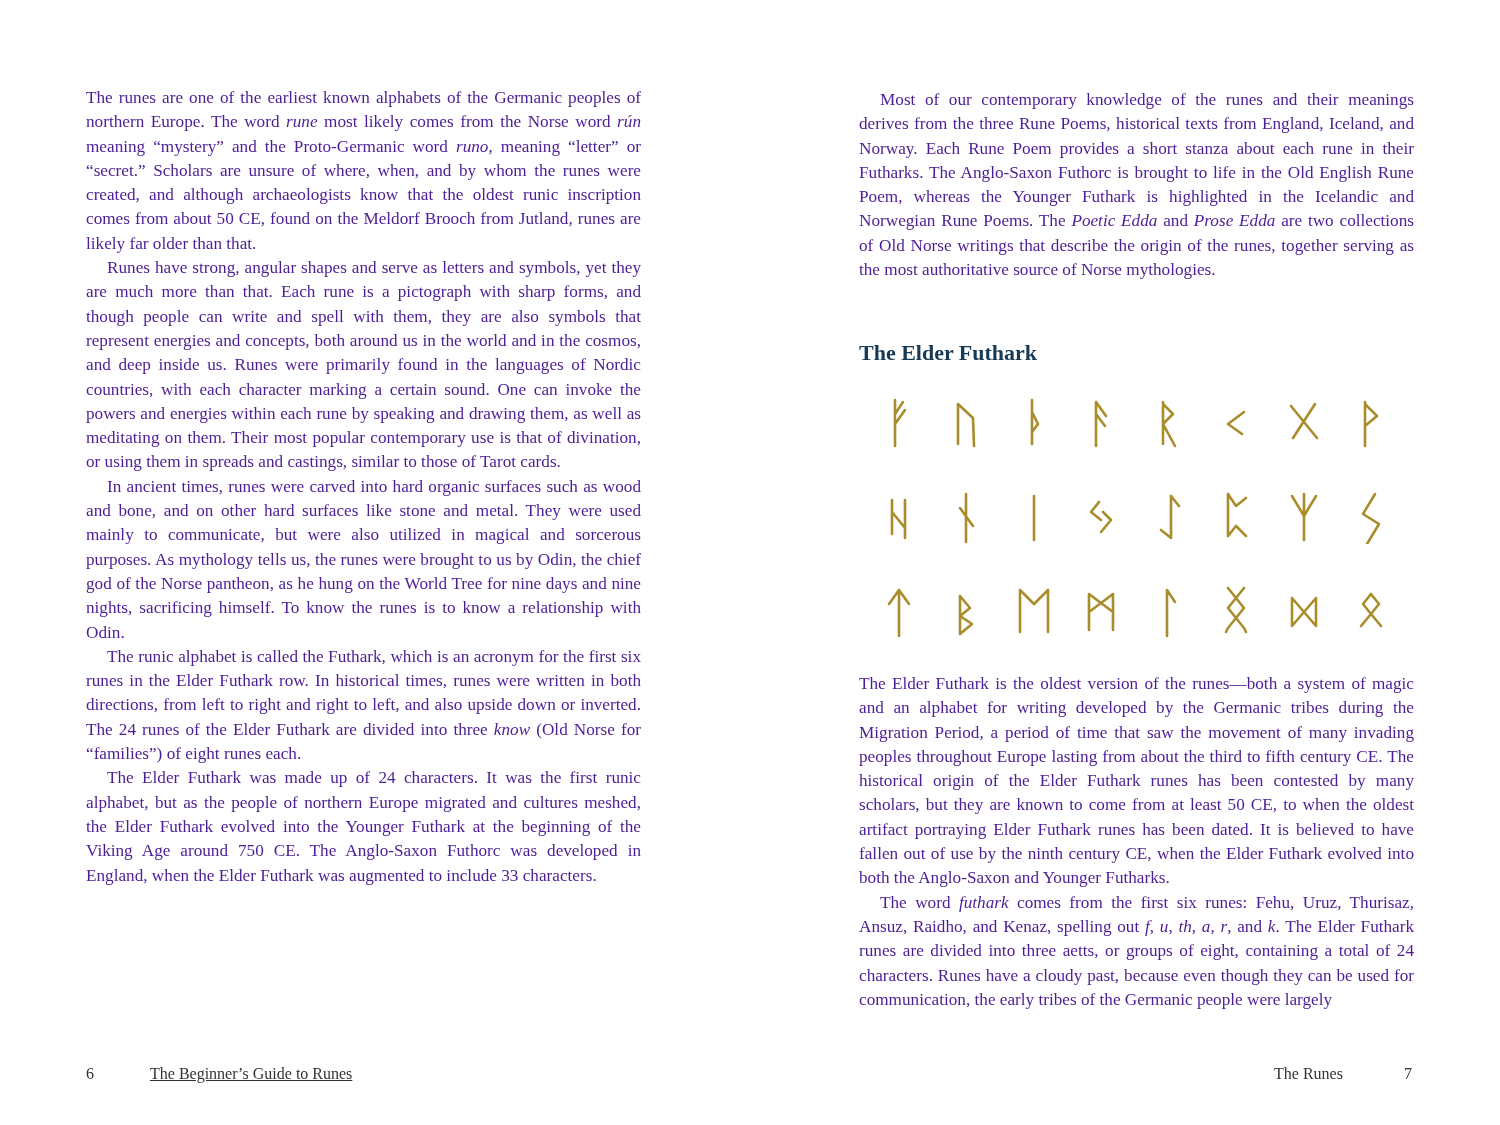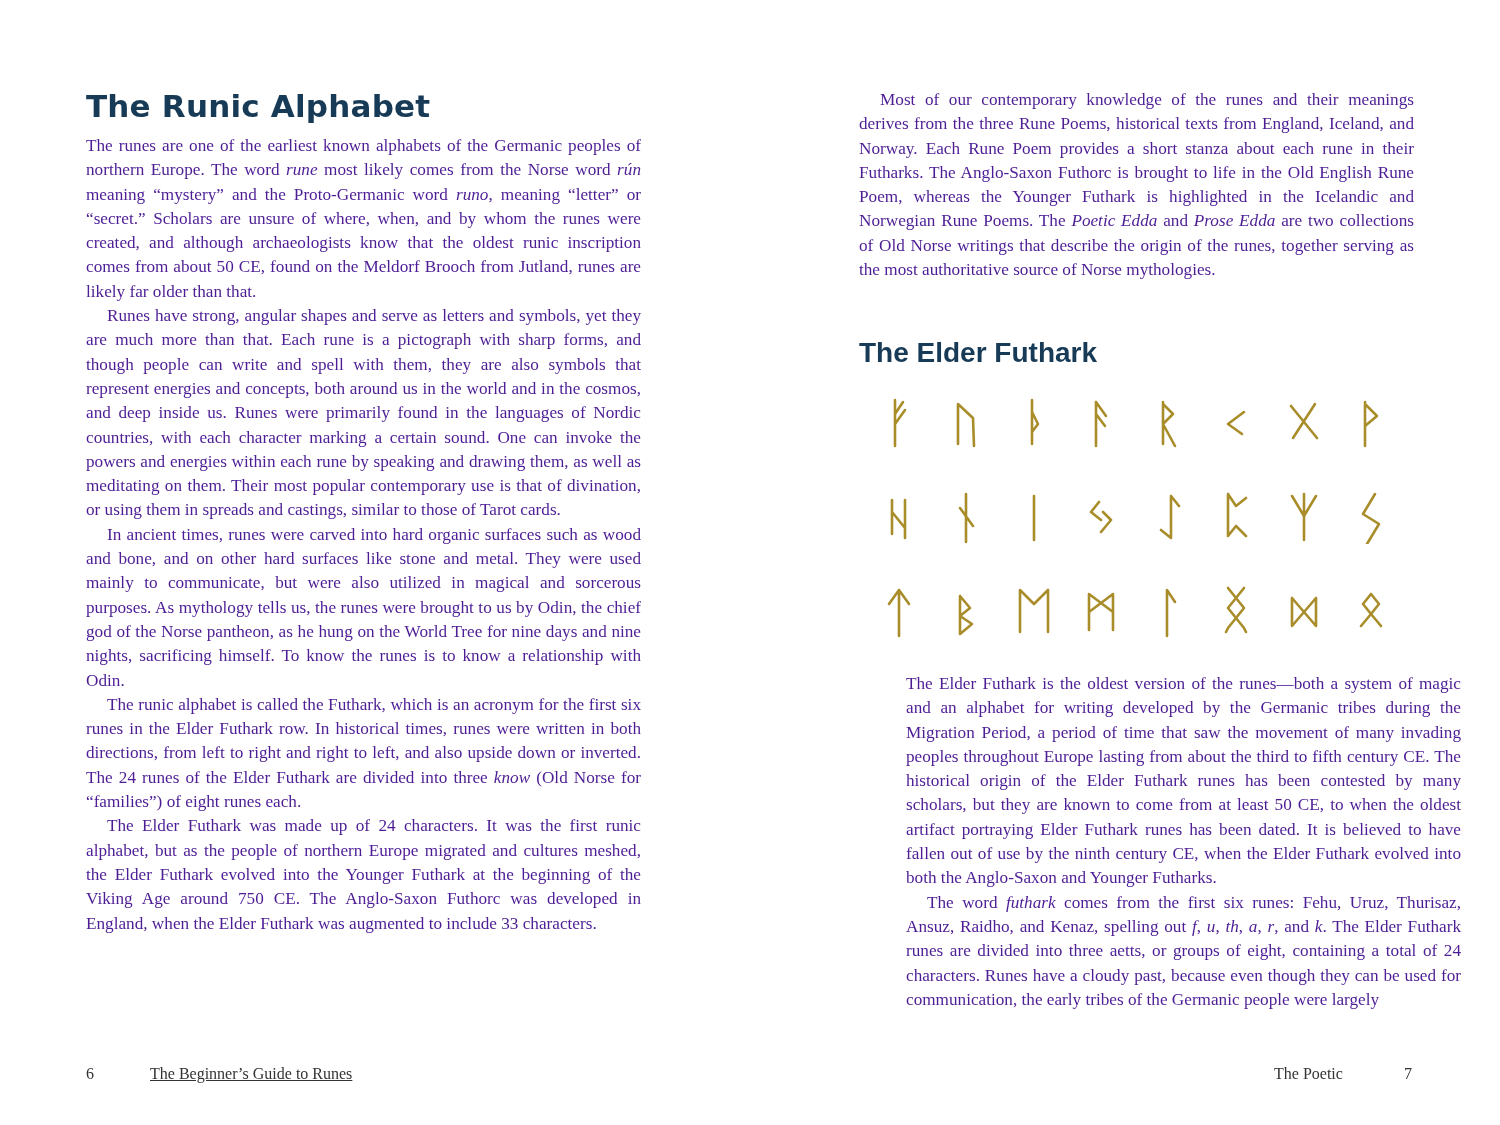--- a/index.html
+++ b/index.html
@@ -5,46 +5,45 @@
   html, body { margin: 0; padding: 0; background: #ffffff; }
   body { width: 1500px; height: 1125px; position: relative; overflow: hidden;
          font-family: "Liberation Serif", "DejaVu Serif", serif; color: #2b2b2b; }
   .page { position: absolute; top: 0; height: 1125px; }
   .page-left { left: 0; width: 750px; }
   .page-right { left: 750px; width: 750px; }
   .col { position: absolute; }
   .page-left .col { left: 86px; width: 555px; top: 86px; }
   h1.section-title { margin: 0 0 8px 0; font-family: "DejaVu Sans", "Liberation Sans", sans-serif;
         font-weight: bold; font-size: 31px; color: #173a56; letter-spacing: 0.2px; line-height: 40px; }
-  h2.sub-title { margin: 0; font-family: Liberation Sans, sans-serif; font-weight: bold;
-        font-size: 28px; color: #173a56; line-height: 34px; }
+  h2.sub-title { margin: 0; font-family: Liberation Serif, serif; font-weight: bold;
+        font-size: 22px; color: #173a56; line-height: 34px; }
   p.body { margin: 0; font-size: 17.2px; line-height: 24.3px; text-align: justify; color: #4c1d95; }
   p.indent { text-indent: 21px; }
   p.first { text-indent: 0; }
   .right-intro { position: absolute; top: 88px; left: 109px; width: 555px; }
   .right-subhead { position: absolute; top: 336px; left: 109px; width: 555px; }
   .rune-grid { position: absolute; top: 395px; left: 115px; width: 540px;
        display: grid; grid-template-columns: repeat(8, 1fr); row-gap: 38px; }
   .rune { height: 56px; display: flex; align-items: center; justify-content: center; }
   .rune svg { width: 40px; height: 54px; }
   .rune svg path { fill: none; stroke: #a88d2a; stroke-width: 2.6; stroke-linecap: round; stroke-linejoin: round; }
-  .right-body { position: absolute; top: 672px; left: 109px; width: 555px; margin-left: 47px; }
+  .right-body { position: absolute; top: 672px; left: 109px; width: 555px; }
   .footer { position: absolute; top: 1063px; font-size: 16px; color: #333; line-height: 22px; }
   .folio-left { left: 86px; }
   .running-left { left: 150px; text-decoration: underline; }
   .running-right { left: 1274px; }
   .folio-right { left: 1404px; }
   em { font-style: italic; }
 </style>
 </head>
 <body>
 
 <div class="page page-left">
   <div class="col">
-    <h1 class="section-title">The Runic Alphabet</h1>
     <p class="body first">The runes are one of the earliest known alphabets of the Germanic peoples of northern Europe. The word <em>rune</em> most likely comes from the Norse word <em>rún</em> meaning “mystery” and the Proto-Germanic word <em>runo</em>, meaning “letter” or “secret.” Scholars are unsure of where, when, and by whom the runes were created, and although archaeologists know that the oldest runic inscription comes from about 50 CE, found on the Meldorf Brooch from Jutland, runes are likely far older than that.</p>
     <p class="body indent">Runes have strong, angular shapes and serve as letters and symbols, yet they are much more than that. Each rune is a pictograph with sharp forms, and though people can write and spell with them, they are also symbols that represent energies and concepts, both around us in the world and in the cosmos, and deep inside us. Runes were primarily found in the languages of Nordic countries, with each character marking a certain sound. One can invoke the powers and energies within each rune by speaking and drawing them, as well as meditating on them. Their most popular contemporary use is that of divination, or using them in spreads and castings, similar to those of Tarot cards.</p>
     <p class="body indent">In ancient times, runes were carved into hard organic surfaces such as wood and bone, and on other hard surfaces like stone and metal. They were used mainly to communicate, but were also utilized in magical and sorcerous purposes. As mythology tells us, the runes were brought to us by Odin, the chief god of the Norse pantheon, as he hung on the World Tree for nine days and nine nights, sacrificing himself. To know the runes is to know a relationship with Odin.</p>
     <p class="body indent">The runic alphabet is called the Futhark, which is an acronym for the first six runes in the Elder Futhark row. In historical times, runes were written in both directions, from left to right and right to left, and also upside down or inverted. The 24 runes of the Elder Futhark are divided into three <em>know</em> (Old Norse for “families”) of eight runes each.</p>
     <p class="body indent">The Elder Futhark was made up of 24 characters. It was the first runic alphabet, but as the people of northern Europe migrated and cultures meshed, the Elder Futhark evolved into the Younger Futhark at the beginning of the Viking Age around 750 CE. The Anglo-Saxon Futhorc was developed in England, when the Elder Futhark was augmented to include 33 characters.</p>
   </div>
 </div>
 <span class="footer folio-left">6</span>
 <span class="footer running-left">The Beginner’s Guide to Runes</span>
 
@@ -180,14 +179,14 @@
           <path d="M20 10 L28 20 L20 30 L12 20 Z M20 30 L30 42 M20 30 L10 42"></path>
         </svg>
       </div>
   </div>
 
   <div class="right-body">
     <p class="body first">The Elder Futhark is the oldest version of the runes—both a system of magic and an alphabet for writing developed by the Germanic tribes during the Migration Period, a period of time that saw the movement of many invading peoples throughout Europe lasting from about the third to fifth century CE. The historical origin of the Elder Futhark runes has been contested by many scholars, but they are known to come from at least 50 CE, to when the oldest artifact portraying Elder Futhark runes has been dated. It is believed to have fallen out of use by the ninth century CE, when the Elder Futhark evolved into both the Anglo-Saxon and Younger Futharks.</p>
     <p class="body indent">The word <em>futhark</em> comes from the first six runes: Fehu, Uruz, Thurisaz, Ansuz, Raidho, and Kenaz, spelling out <em>f</em>, <em>u</em>, <em>th</em>, <em>a</em>, <em>r</em>, and <em>k</em>. The Elder Futhark runes are divided into three aetts, or groups of eight, containing a total of 24 characters. Runes have a cloudy past, because even though they can be used for communication, the early tribes of the Germanic people were largely</p>
   </div>
 </div>
-<span class="footer running-right">The Poetic</span>
+<span class="footer running-right">The Runes</span>
 <span class="footer folio-right">7</span>
 
 </body></html>

